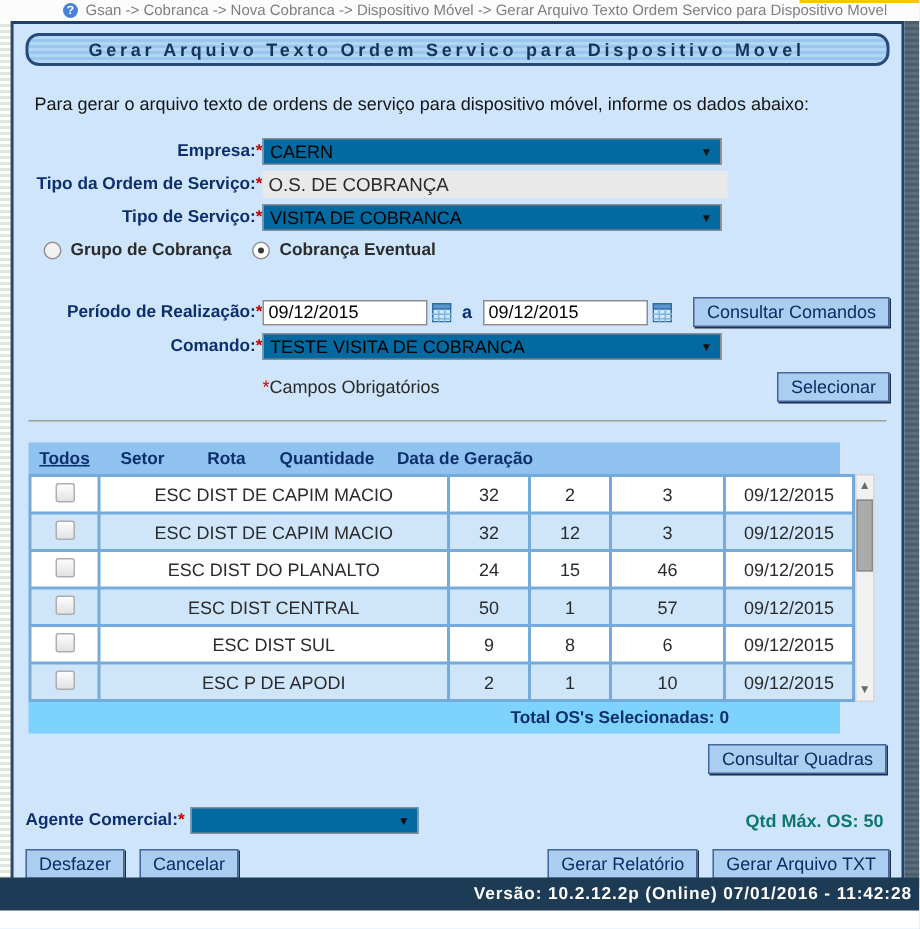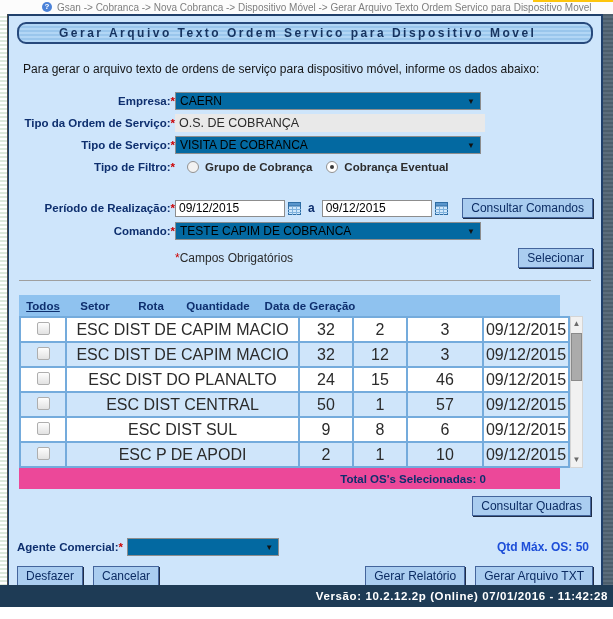--- a/index.html
+++ b/index.html
@@ -68,39 +68,39 @@
   .thead span { text-align:center; }
   .th-todos { width:48px; text-decoration:underline; cursor:pointer; }
   .th-loc { width:236px; } .th-setor { width:56px; } .th-rota { width:56px; }
   .th-qtd { width:78px; } .th-data { width:106px; }
   .tbody { display:flex; }
   .os-rows { display:table; table-layout:fixed; border-spacing:2px; background:#74abdc; width:563px; }
   .os-row { display:table-row; }
   .os-row.even .os-cell { background:#fff; }
   .os-row.odd .os-cell { background:#cfe5fa; }
   .os-cell { display:table-cell; height:23px; vertical-align:middle; text-align:center;
-             font-size:16px; color:#2b2b2b;margin-left:40px; }
+             font-size:12px; color:#2b2b2b;margin-left:40px; }
   .c-check { width:44px; } .c-loc { width:231px; } .c-setor { width:52px; }
   .c-rota { width:52px; } .c-qtd { width:74px; } .c-data { width:84px; }
   .cbx { width:13px; height:13px; border:1px solid #aeaeae; border-radius:2px;
          background:linear-gradient(#fdfdfd,#e2e2e2); display:inline-block; cursor:pointer; }
   .scrollbar { width:17px; background:#f1f1f1; border:1px solid #d5d5d5; display:flex;
                flex-direction:column; align-items:center; }
   .sb-arrow { font-size:8px; color:#6b6b6b; height:14px; line-height:14px; cursor:pointer; }
   .sb-thumb { width:11px; height:48px; background:#ababab; border:1px solid #8a8a8a; margin-top:2px; cursor:pointer; }
   .sb-track { flex:1; }
-  .tfoot { height:21px; background:#ec4899; display:flex; align-items:center; justify-content:flex-end;
+  .tfoot { height:21px; background:#7dd3fc; display:flex; align-items:center; justify-content:flex-end;
            padding-right:74px; font-weight:bold; font-size:11.5px; color:#0e2f6e; }
 
   .row-quadras { display:flex; justify-content:flex-end; margin-top:7px; padding-right:2px; }
 
   .row-agente { display:flex; align-items:center; margin-top:22px; }
   .agente-label { font-weight:bold; font-size:11.5px; color:#0e2f6e; }
   .agente-select { width:152px; margin-left:4px; }
-  .qtdmax { font-weight:bold; font-size:12px; color:#1d4ed8; padding-right:4px; }
+  .qtdmax { font-weight:bold; font-size:12px; color:#0f766e; padding-right:4px; }
 
   .row-actions { display:flex; align-items:center; margin-top:10px; }
   .row-actions .btn + .btn { margin-left:10px; }
 
   
   .footerbar { position:absolute; left:0; bottom:12px; width:613px; height:22px; background:#1e3b55;
                color:#fff; font-weight:bold; font-size:11.5px; letter-spacing:0.6px;
                display:flex; align-items:center; justify-content:flex-end; padding-right:5px; }
 </style>
 </head>
@@ -140,21 +140,20 @@
 
         <div class="frow">
           <span class="flabel"><span>Tipo de Serviço:</span><span class="req">*</span></span>
           <div class="selectbox">
             <span>VISITA DE COBRANCA</span>
             <span class="arrow">▼</span>
           </div>
         </div>
 
         <div class="frow">
-          <span class="flabel"><span>Tipo de Filtro:</span><span class="req">*</span></span>
           <span style="width:12px"></span>
           <span class="radio"></span>
           <span class="radio-label">Grupo de Cobrança</span>
           <span class="radio checked"></span>
           <span class="radio-label">Cobrança Eventual</span>
         </div>
 
         <div class="frow" style="margin-top:22px;">
           <span class="flabel"><span>Período de Realização:</span><span class="req">*</span></span>
           <input class="date-input" value="09/12/2015" style="">
@@ -174,21 +173,21 @@
                 <path d="M4.5 4 V13 M8.5 4 V13 M0 7.5 H13 M0 10.5 H13" stroke="#7fb2dd" fill="none"></path>
               </svg>
           </span>
           <span class="spacer"></span>
           <button class="btn">Consultar Comandos</button>
         </div>
 
         <div class="frow">
           <span class="flabel"><span>Comando:</span><span class="req">*</span></span>
           <div class="selectbox">
-            <span>TESTE CAPIM DE COBRANCA</span>
+            <span>TESTE VISITA DE COBRANCA</span>
             <span class="arrow">▼</span>
           </div>
         </div>
 
         <div class="row-campos">
           <span class="campos-txt"><span class="req">*</span><span>Campos Obrigatórios</span></span>
           <span class="spacer"></span>
           <button class="btn">Selecionar</button>
         </div>
 

